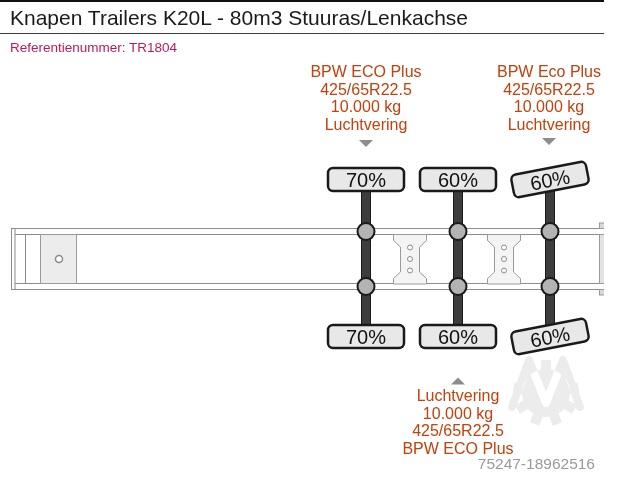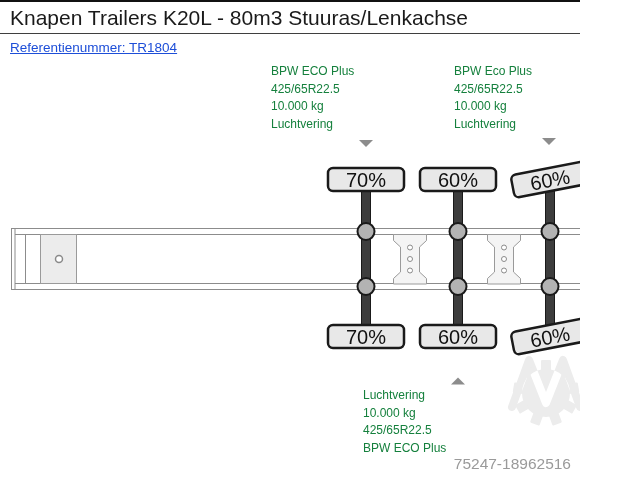--- a/index.html
+++ b/index.html
@@ -1,22 +1,22 @@
 <!DOCTYPE html>
 <html><head>
 <meta charset="utf-8">
 <style>
   html,body{margin:0;padding:0;background:#ffffff;}
   .stage{position:relative;width:580px;height:480px;background:#ffffff;overflow:hidden;
-         font-family:"Liberation Sans",sans-serif;color:#1a1a1a;}
+         font-family:"Liberation Sans",sans-serif;color:#1a1a1a;padding-left:24px;}
   .topline{position:absolute;left:0;top:0;width:640px;height:2px;background:#111;}
   .title{position:absolute;left:10px;top:6px;margin:0;font-size:21px;font-weight:400;color:#1a1a1a;white-space:nowrap;}
   .divider{position:absolute;left:0;top:33px;width:640px;height:1px;background:#3f3f3f;}
-  .ref{position:absolute;left:10px;top:40px;font-size:13.5px;color:#1d4ed8;text-decoration:underline;}
-  .ann{position:absolute;width:190px;text-align:left;font-size:12px;line-height:17.5px;color:#15803d;}
+  .ref{position:absolute;left:10px;top:40px;font-size:13.5px;color:#be185d;}
+  .ann{position:absolute;width:190px;text-align:center;font-size:16px;line-height:17.5px;color:#c2410c;}
   .ann-top-left{left:271px;top:63px;}
   .ann-top-right{left:454px;top:63px;}
   .ann-bottom{left:363px;top:387px;}
   .wid{position:absolute;top:455px;right:9px;font-size:15.5px;color:#9a9a9a;}
   svg.diagram{position:absolute;left:0;top:0;}
   .pct{font-family:"Liberation Sans",sans-serif;font-size:20px;fill:#111;}
 </style>
 </head>
 <body>
 

